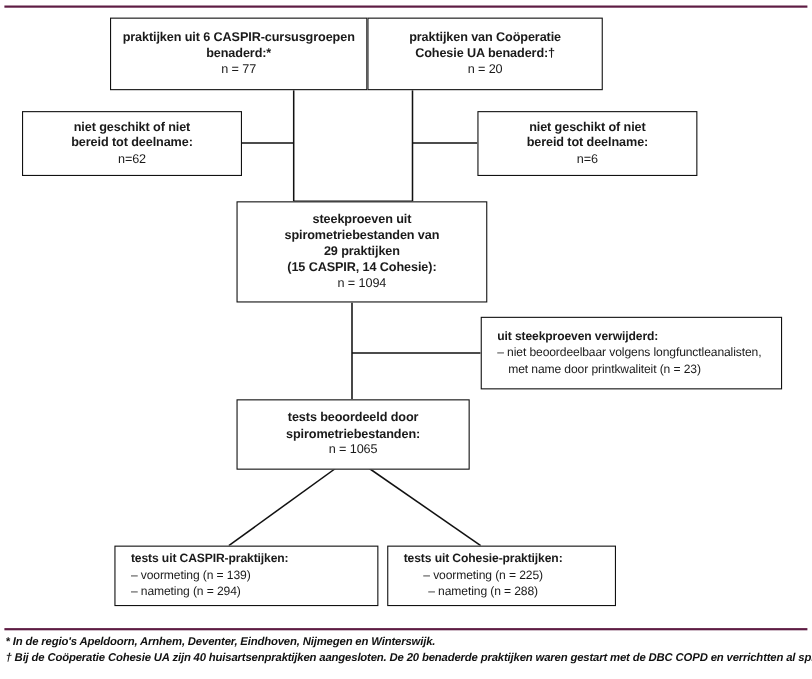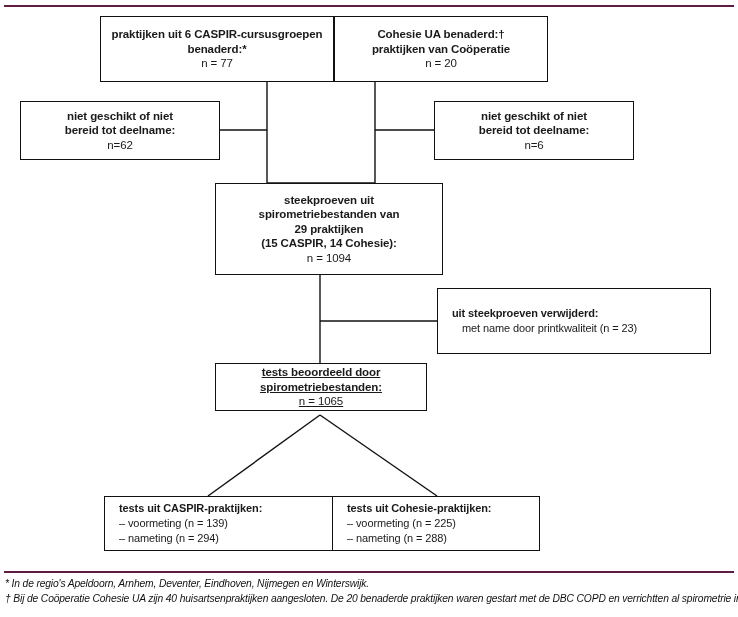--- a/index.html
+++ b/index.html
@@ -75,20 +75,21 @@
     top: 576px;
     width: 730px;
   }
   .footnotes .fn {
     font-style: italic;
     font-size: 10.3px;
     line-height: 15px;
     letter-spacing: -0.15px;
     white-space: nowrap;
     color: #111111;
+    font-weight: bold;
   }
 </style>
 </head>
 <body>
 
 <div id="flow-root">
 
   <div class="rule rule-top"></div>
 
   <svg class="connectors" viewBox="0 0 738 617">
@@ -111,22 +112,22 @@
     <line x1="320" y1="415" x2="437" y2="496"></line>
   </svg>
 
   <div class="node center" style="left:100px; top:16px; width:234px; height:66px;">
     <div class="ln b">praktijken uit 6 CASPIR-cursusgroepen</div>
     <div class="ln b">benaderd:*</div>
     <div class="ln">n = 77</div>
   </div>
 
   <div class="node center" style="left:334px; top:16px; width:214px; height:66px;">
+    <div class="ln b">praktijken van Coöperatie</div>
     <div class="ln b">Cohesie UA benaderd:†</div>
-    <div class="ln b">praktijken van Coöperatie</div>
     <div class="ln">n = 20</div>
   </div>
 
   <div class="node center" style="left:20px; top:101px; width:200px; height:59px;">
     <div class="ln b">niet geschikt of niet</div>
     <div class="ln b">bereid tot deelname:</div>
     <div class="ln">n=62</div>
   </div>
 
   <div class="node center" style="left:434px; top:101px; width:200px; height:59px;">
@@ -139,39 +140,40 @@
     <div class="ln b">steekproeven uit</div>
     <div class="ln b">spirometriebestanden van</div>
     <div class="ln b">29 praktijken</div>
     <div class="ln b">(15 CASPIR, 14 Cohesie):</div>
     <div class="ln">n = 1094</div>
   </div>
 
   <div class="node left" style="left:437px; top:288px; width:274px; height:66px;">
     <div class="pad">
       <div class="ln b">uit steekproeven verwijderd:</div>
+      <div class="ln">– niet beoordeelbaar volgens longfunctleanalisten,</div>
       <div class="ln ind">met name door printkwaliteit (n = 23)</div>
     </div>
   </div>
 
-  <div class="node center" style="left:215px; top:363px; width:212px; height:48px;text-decoration:underline;">
+  <div class="node center" style="left:215px; top:363px; width:212px; height:64px;">
     <div class="ln b">tests beoordeeld door</div>
     <div class="ln b">spirometriebestanden:</div>
     <div class="ln">n = 1065</div>
   </div>
 
   <div class="node left" style="left:104px; top:496px; width:240px; height:55px;">
     <div class="pad">
       <div class="ln b">tests uit CASPIR-praktijken:</div>
       <div class="ln">– voormeting (n = 139)</div>
       <div class="ln">– nameting (n = 294)</div>
     </div>
   </div>
 
-  <div class="node left" style="left:332px; top:496px; width:208px; height:55px;">
+  <div class="node left" style="left:352px; top:496px; width:208px; height:55px;text-align:center;">
     <div class="pad">
       <div class="ln b">tests uit Cohesie-praktijken:</div>
       <div class="ln">– voormeting (n = 225)</div>
       <div class="ln">– nameting (n = 288)</div>
     </div>
   </div>
 
   <div class="rule rule-bottom"></div>
 
   <div class="footnotes">

